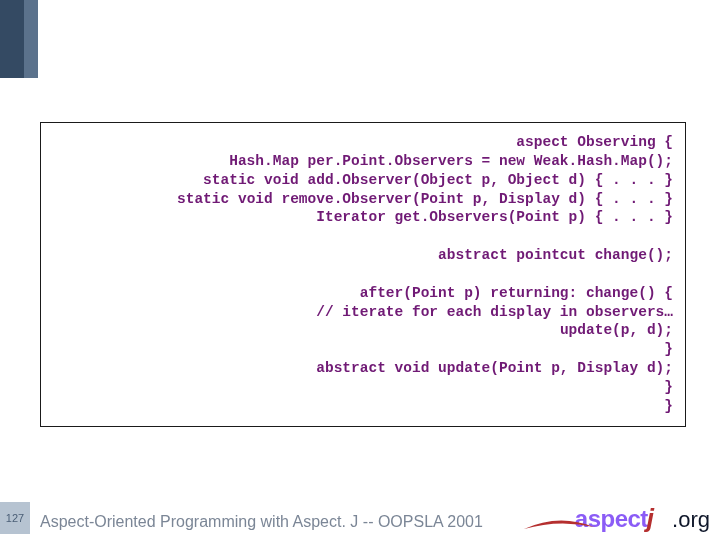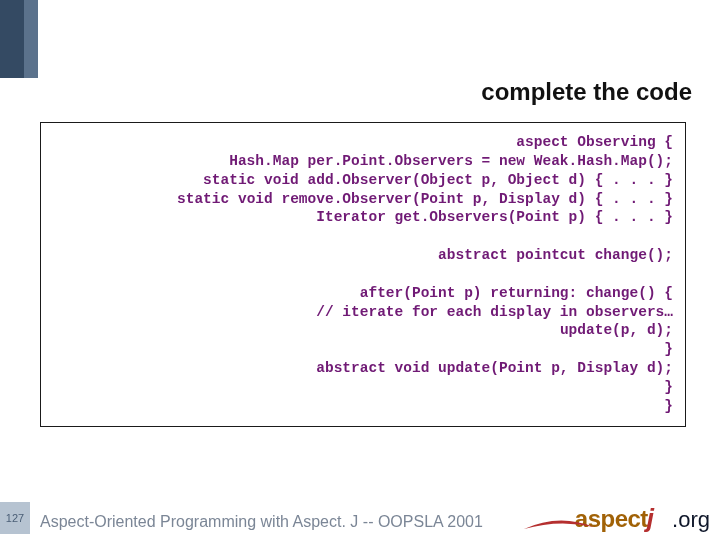--- a/index.html
+++ b/index.html
@@ -9,37 +9,36 @@
   .title-band .shade1 { position: absolute; left: 0; top: 0; width: 24px; height: 78px; background: #344a63; }
   .title-band .shade2 { position: absolute; left: 24px; top: 0; width: 14px; height: 78px; background: #5b728c; }
   .title-band .title-text { position: absolute; left: 46px; top: 4px; font-size: 42px; font-weight: 700; font-family: Arial, sans-serif; color: #16130f; }
   .subtitle { position: absolute; top: 78px; right: 28px; font-size: 24px; font-weight: 700; color: #111; }
   .codebox { position: absolute; left: 40px; top: 122px; width: 646px; border: 1px solid #1a1a1a; background: #fff; padding: 10px 12px 10px 14px; }
   .codebox pre { font-family: "Courier New", Courier, monospace; font-size: 14.5px; line-height: 1.3; font-weight: 700; color: #701a75; white-space: pre-wrap; text-align: right; }
   .slidenum-box { position: absolute; left: 0; bottom: 6px; width: 30px; height: 32px; background: #b6c3d1; display: flex; align-items: center; justify-content: center; }
   .slidenum-box span { font-size: 11px; color: #4a5e76; }
   .footer-text { position: absolute; left: 40px; bottom: 9px; font-size: 16px; color: #7b8696; }
   .logo { position: absolute; right: 10px; bottom: 6px; display: flex; align-items: baseline; }
-  .logo .asp { font-family: Arial, sans-serif; font-size: 24px; font-weight: 700; color: #a16207; letter-spacing: -0.5px; }
+  .logo .asp { font-family: Arial, sans-serif; font-size: 24px; font-weight: 700; color: #8b5cf6; letter-spacing: -0.5px; }
   .logo .j { font-family: Arial, sans-serif; font-size: 26px; font-weight: 700; font-style: italic; color: #b52f2f; margin-left: -1px; }
   .logo .org { font-family: Liberation Sans, sans-serif; font-size: 22px; font-weight: 400; color: #0f172a; margin-left: 18px; }
   .logo .swoosh { position: absolute; right: 116px; bottom: 3px; width: 70px; height: 14px; }
   .logo .swoosh svg { width: 70px; height: 14px; }
 </style>
 </head>
 <body>
 
 <div class="slide">
 
   <div class="title-band">
     <div class="shade1"></div>
     <div class="shade2"></div>
   </div>
 
-  <div class="subtitle">complete the code</div>
 
   <div class="codebox">
     <pre>aspect Observing {
   Hash.Map per.Point.Observers = new Weak.Hash.Map();
   static void add.Observer(Object p, Object d) { . . . }
   static void remove.Observer(Point p, Display d) { . . . }
   Iterator get.Observers(Point p) { . . . }
 
   abstract pointcut change();
 

